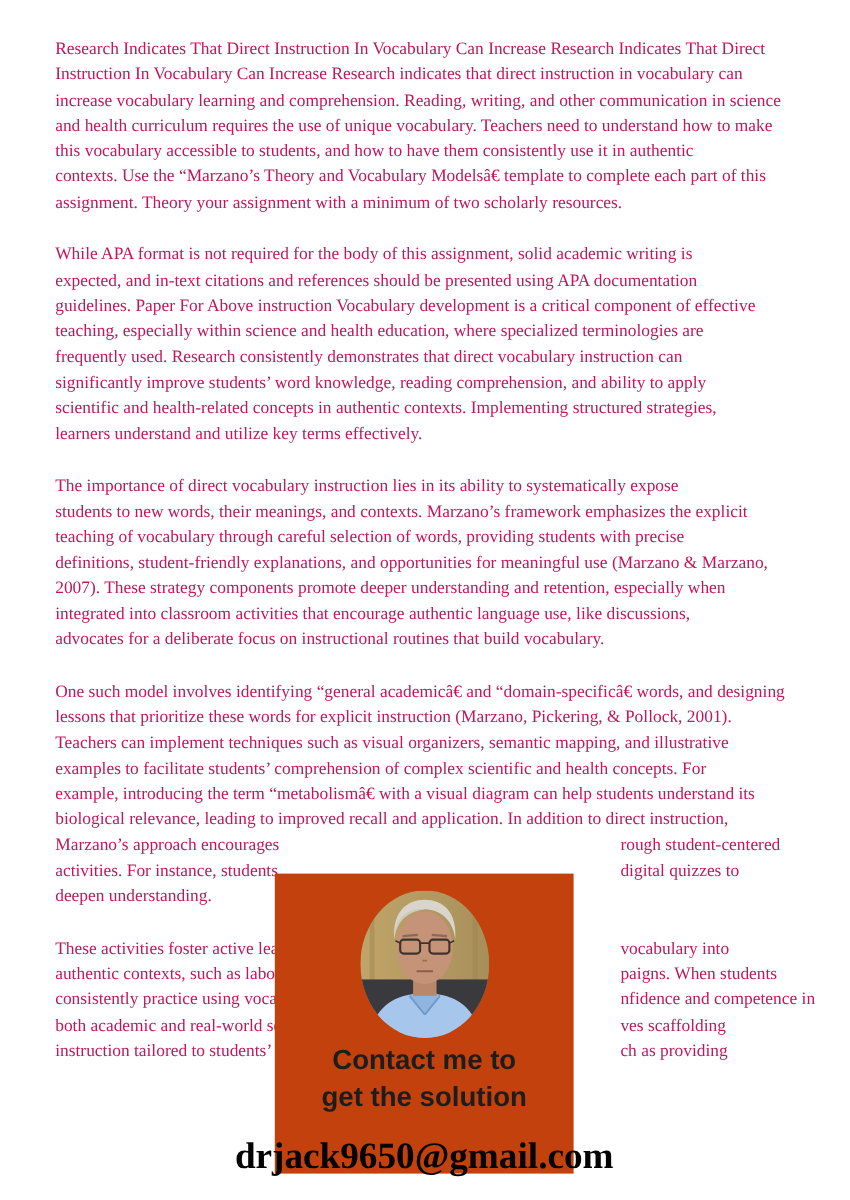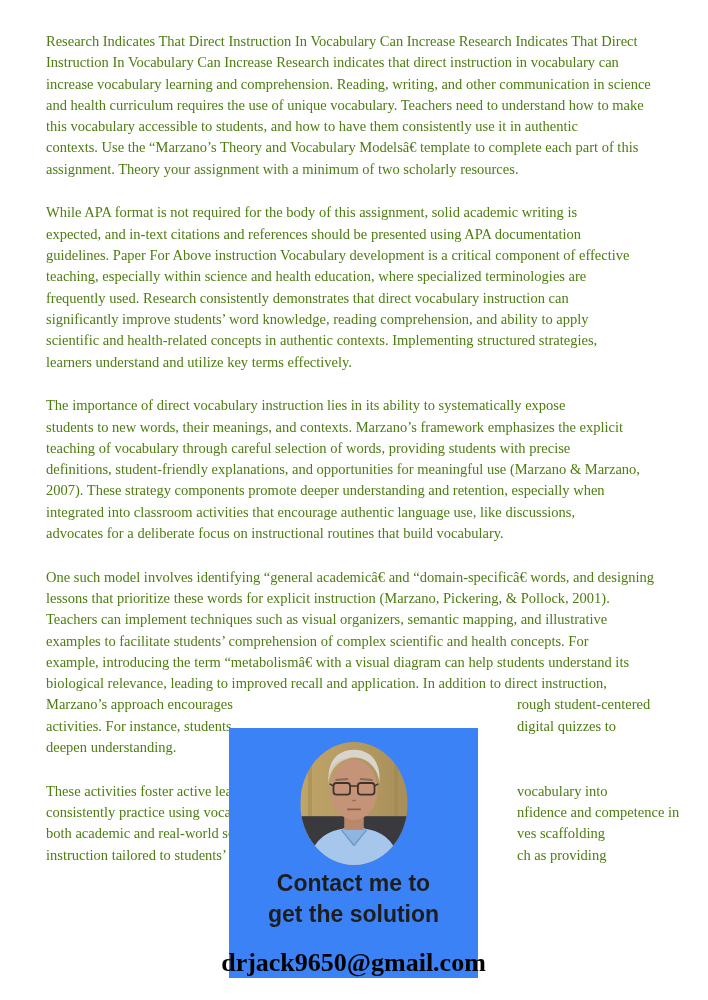--- a/index.html
+++ b/index.html
@@ -63,30 +63,30 @@
     font-weight: 700;
     font-size: 23px;
     line-height: 31px;
     color: #1d1d1d;
     text-align: center;
   }
   .promo-email {
     margin-top: 18px;
     font-family: "Liberation Serif", "DejaVu Serif", serif;
     font-weight: 700;
-    font-size: 26px;
+    font-size: 31px;
     line-height: 30px;
     color: #030303;
     text-align: center;
   }
 </style>
 </head>
 <body style="background: rgb(255, 255, 255);">
 
-<div class="doc" style="color: #4d7c0f;">
+<div class="doc" style="color: #be185d;">
     <div class="para">
       <div class="line">Research Indicates That Direct Instruction In Vocabulary Can Increase Research Indicates That Direct</div>
       <div class="line">Instruction In Vocabulary Can Increase Research indicates that direct instruction in vocabulary can</div>
       <div class="line">increase vocabulary learning and comprehension. Reading, writing, and other communication in science</div>
       <div class="line">and health curriculum requires the use of unique vocabulary. Teachers need to understand how to make</div>
       <div class="line">this vocabulary accessible to students, and how to have them consistently use it in authentic</div>
       <div class="line">contexts. Use the “Marzano’s Theory and Vocabulary Modelsâ€ template to complete each part of this</div>
       <div class="line">assignment. Theory your assignment with a minimum of two scholarly resources.</div>
     </div>
     <div class="para">
@@ -114,27 +114,28 @@
       <div class="line">Teachers can implement techniques such as visual organizers, semantic mapping, and illustrative</div>
       <div class="line">examples to facilitate students’ comprehension of complex scientific and health concepts. For</div>
       <div class="line">example, introducing the term “metabolismâ€ with a visual diagram can help students understand its</div>
       <div class="line">biological relevance, leading to improved recall and application. In addition to direct instruction,</div>
       <div class="line"><span>Marzano’s approach encourages</span><span class="rfrag">rough student-centered</span></div>
       <div class="line"><span>activities. For instance, students</span><span class="rfrag">digital quizzes to</span></div>
       <div class="line">deepen understanding.</div>
     </div>
     <div class="para">
       <div class="line"><span>These activities foster active lea</span><span class="rfrag">vocabulary into</span></div>
+      <div class="line"><span>authentic contexts, such as labo</span><span class="rfrag">paigns. When students</span></div>
       <div class="line"><span>consistently practice using voca</span><span class="rfrag">nfidence and competence in</span></div>
       <div class="line"><span>both academic and real-world se</span><span class="rfrag">ves scaffolding</span></div>
       <div class="line"><span>instruction tailored to students’</span><span class="rfrag">ch as providing</span></div>
     </div>
   </div>
 
-<div class="promo" style="background: #3b82f6;">
+<div class="promo" style="background: #c2410c;">
   <svg class="avatar" viewBox="0 0 110 126" aria-hidden="true">
     <defs>
       <clipPath id="avclip">
           <ellipse cx="55" cy="63" rx="55" ry="63"></ellipse>
         </clipPath>
       <linearGradient id="woodbg" x1="0" y1="0" x2="1" y2="0">
         <stop offset="0" stop-color="#c0a469"></stop>
         <stop offset="0.5" stop-color="#b49a62"></stop>
         <stop offset="1" stop-color="#a88f5a"></stop>
       </linearGradient>

